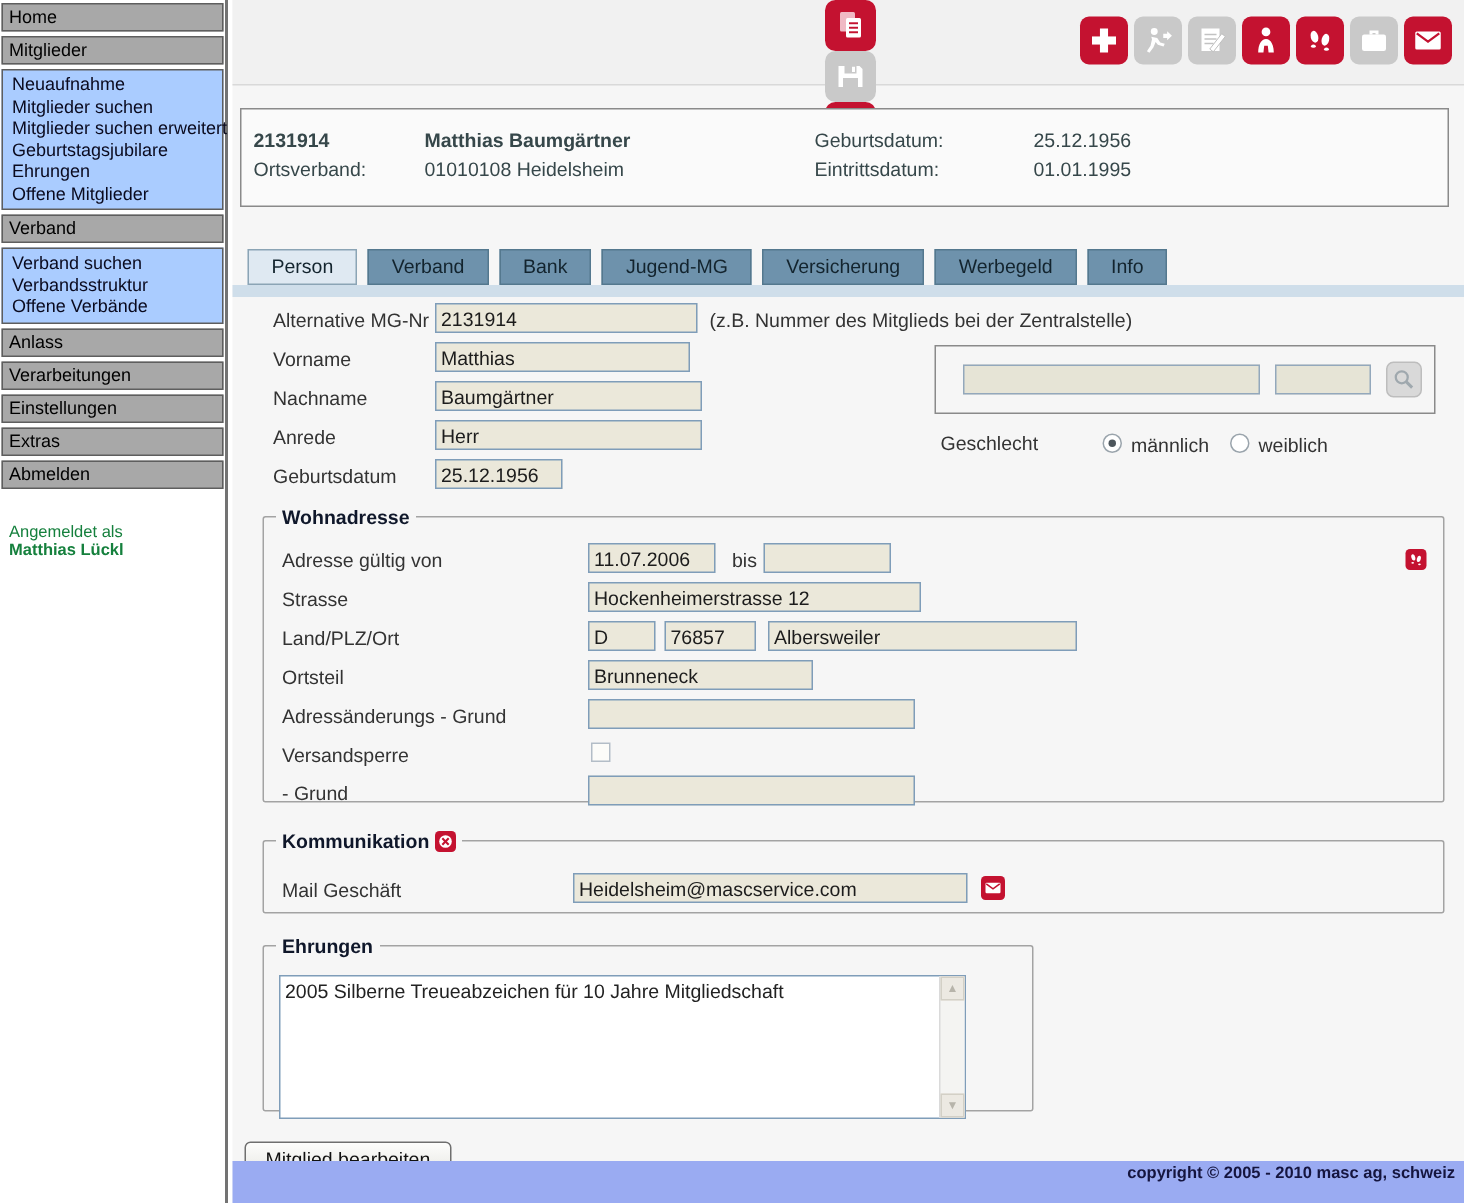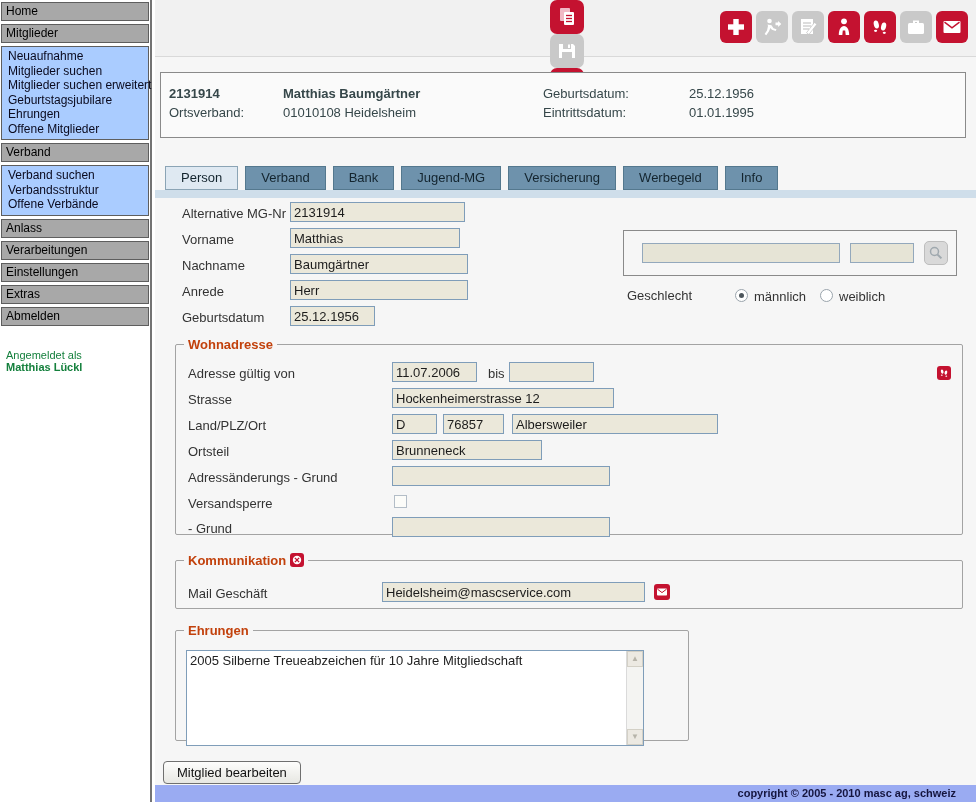--- a/index.html
+++ b/index.html
@@ -41,33 +41,33 @@
   input.fld.dim { background:#e6e4d6; border-color:#93a8bc; }
 
   .photo-box { position:absolute; left:468px; top:230px; width:334px; height:46px; border:1px solid #8a8a8a; background:#f6f6f6; }
   .mini-btn { position:absolute; width:24px; height:24px; border-radius:5px; background:#d9d9d9; border:1px solid #bdbdbd; display:flex; align-items:center; justify-content:center; cursor:pointer; }
 
   .radio { position:absolute; width:13px; height:13px; border-radius:50%; background:#fff; border:1px solid #9aa4ac; cursor:pointer; }
   .radio.checked::after { content:""; position:absolute; left:3px; top:3px; width:5px; height:5px; border-radius:50%; background:#4d565c; }
   .checkbox { position:absolute; width:13px; height:13px; background:#fcfcf9; border:1px solid #b3bdc7; cursor:pointer; }
 
   fieldset.grp { position:absolute; border:1px solid #a3a3a3; border-radius:2px; background:transparent; }
-  fieldset.grp legend { margin-left:8px; padding:0 4px; font-size:13px; font-weight:bold; color:#c2410c; display:flex; align-items:flex-start; gap:4px; }
+  fieldset.grp legend { margin-left:8px; padding:0 4px; font-size:13px; font-weight:bold; color:#0f172a; display:flex; align-items:center; gap:4px; }
   .sm-icon { width:14px; height:14px; border-radius:3px; background:#c41230; display:inline-flex; align-items:center; justify-content:center; flex:none; }
   .sm-icon.env { width:16px; height:16px; }
 
   .textarea-wrap { position:absolute; left:10px; top:12px; width:458px; height:96px; background:#fff; border:1px solid #7f9db9; cursor:text; }
   .textarea-text { position:absolute; left:3px; top:2px; right:20px; font-size:13px; color:#222; }
   .scrollbar { position:absolute; right:0; top:0; bottom:0; width:17px; background:#f4f4f2; border-left:1px solid #dadada; }
   .sb-btn { position:absolute; left:0; right:0; height:16px; background:#ece9e2; border:1px solid #d3d0c6; color:#b7b4aa; font-size:8px; text-align:center; line-height:14px; cursor:pointer; }
   .sb-btn.up { top:0; } .sb-btn.down { bottom:0; }
 
   .edit-btn { position:absolute; left:8px; top:761px; padding:3px 13px; font-family:"Liberation Sans",sans-serif; font-size:13px; color:#111; background:linear-gradient(#fdfdfc,#e7e7e2); border:1px solid #6f6f6f; border-radius:4px; cursor:pointer; }
 
-  .footer { position:absolute; left:0; right:0; bottom:0; height:17px; background:#9aabf2; font-size:11px; font-weight:bold; color:#15153f; text-align:right; line-height:17px; padding-right:20px; }
+  .footer { position:absolute; left:0; right:0; bottom:0; height:28px; background:#9aabf2; font-size:11px; font-weight:bold; color:#15153f; text-align:right; line-height:17px; padding-right:6px; }
 </style>
 </head>
 <body>
 
 <div class="sidebar">
   <div class="nav">
     <div class="nav-header">Home</div>
     <div class="nav-header">Mitglieder</div>
     <div class="nav-sub">
       <div class="item">Neuaufnahme</div>
@@ -202,20 +202,21 @@
     <div class="tab">Bank</div>
     <div class="tab">Jugend-MG</div>
     <div class="tab">Versicherung</div>
     <div class="tab">Werbegeld</div>
     <div class="tab">Info</div>
   </div>
   <div class="tab-bar"></div>
 
   <span class="lbl" style="left:27px; top:206px;">Alternative MG-Nr</span>
   <input class="fld" style="left: 135px; top: 202px; width: 175px;" value="2131914">
+  <span class="lbl" style="left:318px; top:206px;">(z.B. Nummer des Mitglieds bei der Zentralstelle)</span>
 
   <span class="lbl" style="left:27px; top:232px;">Vorname</span>
   <input class="fld" style="left: 135px; top: 228px; width: 170px;" value="Matthias">
 
   <span class="lbl" style="left:27px; top:258px;">Nachname</span>
   <input class="fld" style="left: 135px; top: 254px; width: 178px;" value="Baumgärtner">
 
   <span class="lbl" style="left:27px; top:284px;">Anrede</span>
   <input class="fld" style="left: 135px; top: 280px; width: 178px;" value="Herr">
 

